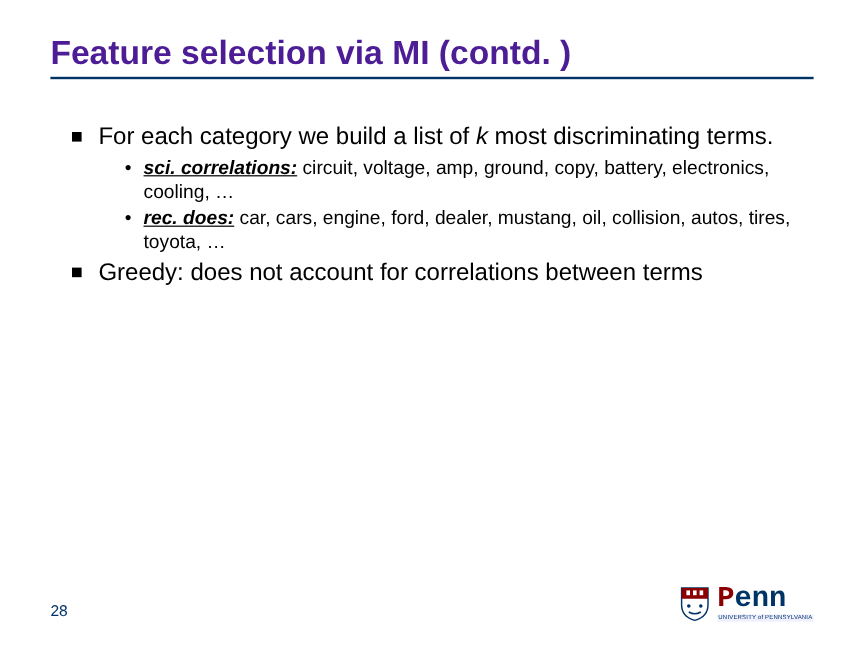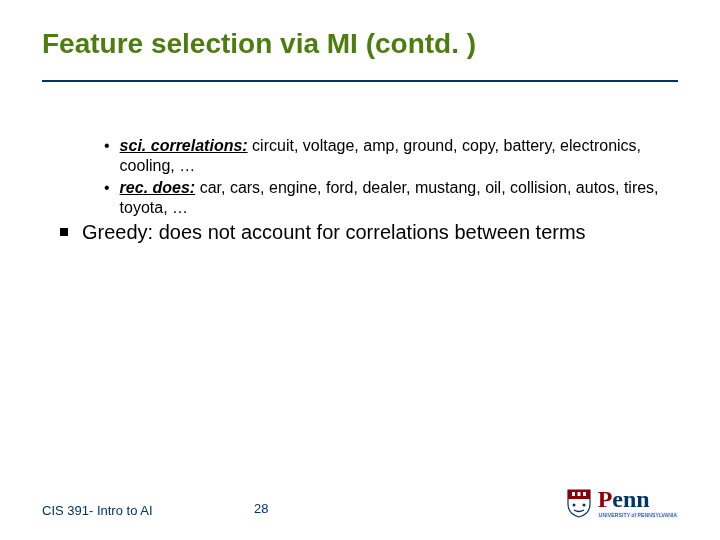--- a/index.html
+++ b/index.html
@@ -11,24 +11,24 @@
     color: #000;
     position: relative;
     overflow: hidden;
   }
   .slide {
     padding: 28px 42px 0 42px;
   }
   .title {
     font-size: 28px;
     font-weight: bold;
-    color: #4d7c0f;
-    padding-bottom: 20px;
+    color: #4c1d95;
+    padding-bottom: 4px;
     border-bottom: 2px solid #003366;
-    margin-bottom: 54px;
+    margin-bottom: 36px;
   }
   .content {
     font-size: 20px;
     line-height: 1.25;
   }
   .b1 {
     display: flex;
     margin-left: 18px;
     margin-bottom: 4px;
   }
@@ -77,21 +77,21 @@
     width: 26px; height: 30px;
     position: relative;
   }
   .shield svg { width: 100%; height: 100%; }
   .penn-text {
     display: flex;
     flex-direction: column;
     align-items: flex-start;
   }
   .penn-word {
-    font-family: Liberation Serif, serif;
+    font-family: Liberation Mono, monospace;
     font-size: 24px;
     font-weight: bold;
     line-height: 0.9;
   }
   .penn-word .red { color: #8b0000; }
   .penn-word .blue { color: #003366; }
   .penn-sub {
     font-size: 5px;
     letter-spacing: 0.03em;
     color: #003366;
@@ -101,20 +101,26 @@
   }
 </style>
 </head>
 <body>
 
 <div class="slide">
   <h1 class="title">Feature selection via MI (contd. )</h1>
 
   <div class="content">
 
+    <div class="b1">
+      <div class="bullet"></div>
+      <div class="text">
+        <span>For each category we build a list of </span><span class="italic">k</span><span> most discriminating terms.</span>
+      </div>
+    </div>
 
 
     <div class="b2">
       <div class="dot">•</div>
       <div class="text">
         <span class="label">sci. correlations:</span><span> circuit, voltage, amp, ground, copy, battery, electronics, cooling, …</span>
       </div>
     </div>
 
     <div class="b2">
@@ -126,21 +132,20 @@
 
     <div class="b1">
       <div class="bullet"></div>
       <div class="text">Greedy: does not account for correlations between terms</div>
     </div>
 
   </div>
 </div>
 
 <div class="footer">
-  <div class="footer-left">CIS 391- Intro to AI</div>
   <div class="footer-center">28</div>
   <div class="footer-right">
     <div class="logo">
       <div class="shield">
         <svg viewBox="0 0 26 30">
           <path d="M2 2 H24 V16 Q24 26 13 29 Q2 26 2 16 Z" fill="#fff" stroke="#003366" stroke-width="1.2"></path>
           <path d="M2 2 H24 V11 H2 Z" fill="#8b0000"></path>
           <rect x="6" y="4" width="3" height="4" fill="#fff"></rect>
           <rect x="11.5" y="4" width="3" height="4" fill="#fff"></rect>
           <rect x="17" y="4" width="3" height="4" fill="#fff"></rect>

